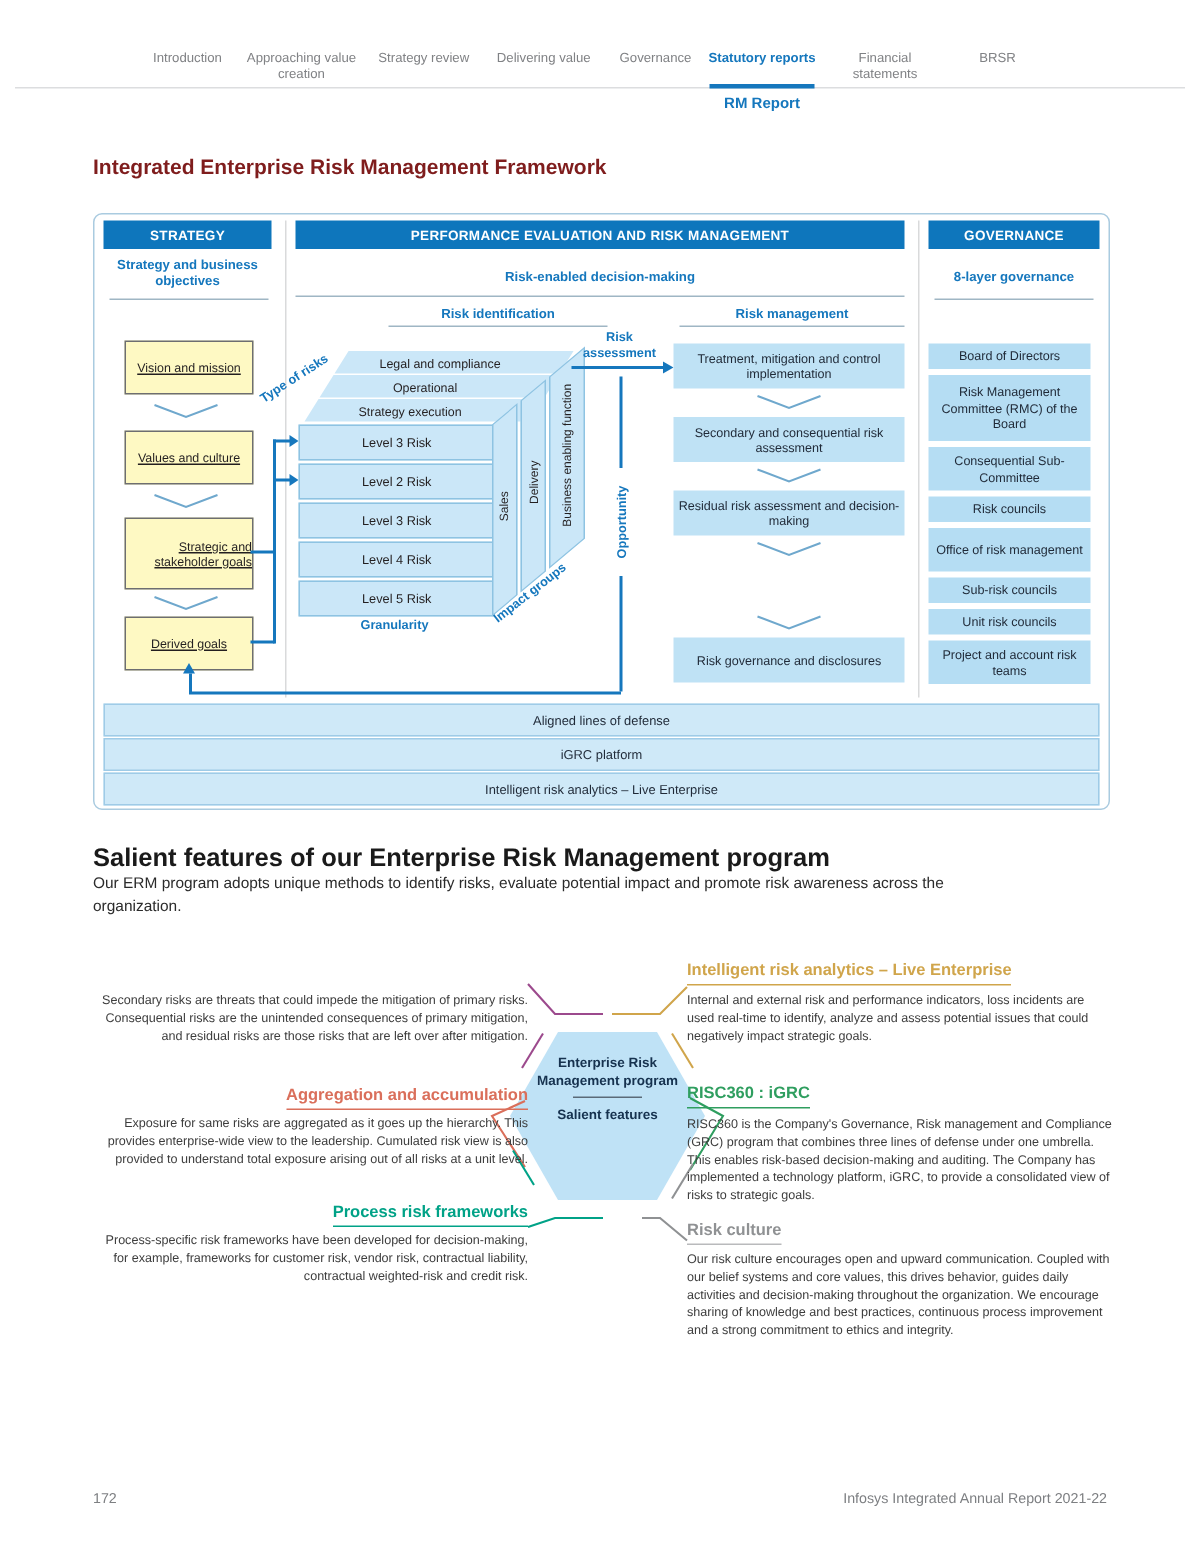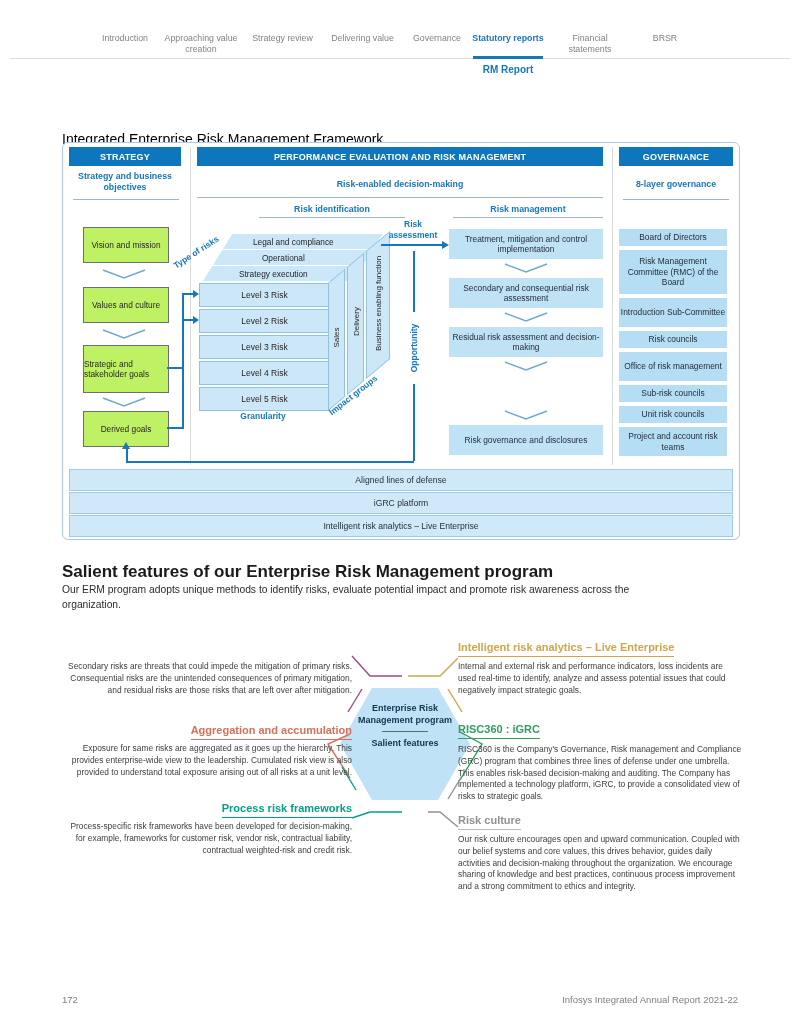--- a/index.html
+++ b/index.html
@@ -4,28 +4,28 @@
 <style>
   html,body{margin:0;padding:0;background:#fff;}
   body{font-family:"Liberation Sans","DejaVu Sans",sans-serif;color:#231f20;}
   .page{position:relative;width:800px;height:1035px;background:#fff;overflow:hidden;}
   
   .nav-item{position:absolute;top:33px;font-size:8.8px;line-height:1.3;color:#808285;text-align:center;}
   .nav-item.active{color:#1577bd;font-weight:bold;}
   .nav-divider{position:absolute;left:10px;top:58px;width:780px;height:1px;background:#dcdddf;}
   .nav-active-bar{position:absolute;left:473px;top:56px;width:70px;height:3px;background:#1577bd;}
   .nav-sub{position:absolute;left:470px;top:64px;width:76px;text-align:center;font-size:10px;font-weight:600;color:#1577bd;}
-  .doc-title{position:absolute;left:62px;top:103px;font-size:14px;font-weight:normal;color:#000000;margin-top:28px;}
+  .doc-title{position:absolute;left:62px;top:103px;font-size:14px;font-weight:bold;color:#7f1d1d;}
   
   .frame{position:absolute;left:62px;top:142px;width:676px;height:396px;border:1px solid #aacbe0;border-radius:6px;background:#fff;}
   .colhead{position:absolute;height:19px;background:#0e76bc;color:#fff;font-weight:bold;font-size:9px;display:flex;align-items:center;justify-content:center;letter-spacing:.2px;}
   .subt{position:absolute;color:#1577bd;font-weight:bold;font-size:8.8px;text-align:center;line-height:1.25;}
   .uline{position:absolute;height:1px;background:#9fb6c4;}
   .vdiv{position:absolute;width:1px;background:#d9dadb;top:4px;height:318px;}
-  .sbox{position:absolute;left:20px;width:84px;background:#bef264;border:1px solid #6d6e71;display:flex;align-items:center;justify-content:center;text-align:left;font-size:8.3px;line-height:1.25;color:#231f20;}
+  .sbox{position:absolute;left:20px;width:84px;background:#fef9c3;border:1px solid #6d6e71;display:flex;align-items:center;justify-content:center;text-align:right;font-size:8.3px;line-height:1.25;color:#231f20;text-decoration:underline;}
   .chev{position:absolute;width:44px;height:10px;}
   .lvl{position:absolute;left:136px;width:129px;height:22px;background:#cbe7f8;border:1px solid #8ec3e2;display:flex;align-items:center;justify-content:center;font-size:8.5px;color:#231f20;}
   .layer{position:absolute;width:150px;height:15px;background:#cbe7f8;transform:skewX(-32deg);transform-origin:0 100%;display:flex;align-items:center;justify-content:center;}
   .layer span{transform:skewX(32deg);display:block;width:100%;text-align:center;font-size:8.3px;color:#231f20;padding-right:18px;}
   .sidewrap{position:absolute;left:265px;top:140px;width:62px;height:126px;transform:skewY(-40deg);transform-origin:0 0;}
   .strip{position:absolute;top:0;height:100%;background:#cbe7f8;border:1px solid #8ec3e2;}
   .vlabel{position:absolute;transform:rotate(-90deg);font-size:8px;color:#231f20;text-align:center;white-space:nowrap;}
   .bluelabel{position:absolute;color:#1577bd;font-weight:bold;font-size:8.5px;text-align:center;white-space:nowrap;}
   .line{position:absolute;background:#1577bd;}
   .tri-r{position:absolute;width:0;height:0;border-top:4px solid transparent;border-bottom:4px solid transparent;border-left:6px solid #1577bd;}
@@ -158,21 +158,21 @@
     <svg class="chev" style="left:441px;top:218px" viewBox="0 0 44 10">
         <polyline points="1,1 22,9 43,1" fill="none" stroke="#6fa8cd" stroke-width="1.4"></polyline>
       </svg>
     <svg class="chev" style="left:441px;top:267px" viewBox="0 0 44 10">
         <polyline points="1,1 22,9 43,1" fill="none" stroke="#6fa8cd" stroke-width="1.4"></polyline>
       </svg>
     <div class="fbox" style="top:282px">Risk governance and disclosures</div>
 
     <div class="gbox" style="top:86px;height:17px">Board of Directors</div>
     <div class="gbox" style="top:107px;height:44px">Risk Management Committee (RMC) of the Board</div>
-    <div class="gbox" style="top:155px;height:29px">Introduction Sub-Committee</div>
+    <div class="gbox" style="top:155px;height:29px">Consequential Sub-Committee</div>
     <div class="gbox" style="top:188px;height:17px">Risk councils</div>
     <div class="gbox" style="top:209px;height:29px">Office of risk management</div>
     <div class="gbox" style="top:242px;height:17px">Sub-risk councils</div>
     <div class="gbox" style="top:263px;height:17px">Unit risk councils</div>
     <div class="gbox" style="top:284px;height:29px">Project and account risk teams</div>
 
     <div class="bar" style="top:326px">Aligned lines of defense</div>
     <div class="bar" style="top:349px">iGRC platform</div>
     <div class="bar" style="top:372px">Intelligent risk analytics – Live Enterprise</div>
   </div>

